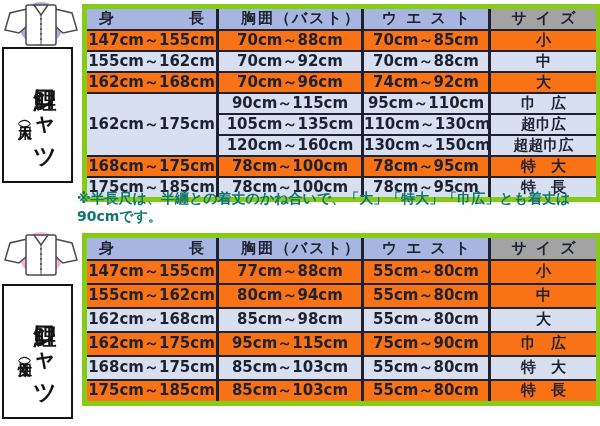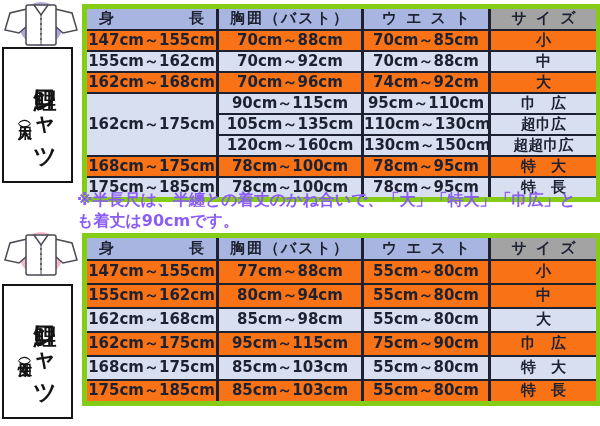--- a/index.html
+++ b/index.html
@@ -18,29 +18,29 @@
     border:2px solid #1d2130;border-left-width:3px;border-right-width:3px;
     text-align:center;vertical-align:middle;padding:0;overflow:hidden;white-space:nowrap;
   }
   .size-table{border:5px solid #84cc16;}
   .size-table th{font-weight:bold;border-bottom-width:2px;}
   #table-adult tr{height:20px;}
   #table-adult tr.hrow{height:23px;}
   #table-women tr{height:24px;}
   th.hd{background:#a8b5e0;}
   th.hd-size{background:#a3a3a3;}
-  th.c1{letter-spacing:2px;}
+  th.c1{letter-spacing:2px;text-align:right;}
   th.c2,th.c3{letter-spacing:9px;text-indent:9px;font-family:Liberation Serif, serif;}
   tr.pink td{background:#f97316;}
   tr.blue td{background:#d7dff1;}
   td.merged{background:#d7dff1 !important;}
   
   .note{
     position:absolute;left:77px;top:190px;width:515px;
-    font-size:16px;font-weight:600;color:#8b5cf6;letter-spacing:0;
+    font-size:14px;font-weight:600;color:#0f766e;letter-spacing:0;
   }
   
   .shirt-icon{position:absolute;left:2px;width:76px;height:48px;}
   #icon-adult{top:0;}
   #icon-women{top:230px;}
   .side-box{
     position:absolute;left:2px;width:71px;background:#fff;border:2.5px solid #141414;
     display:flex;flex-direction:row-reverse;align-items:center;justify-content:center;gap:0;
     box-sizing:border-box;
   }

